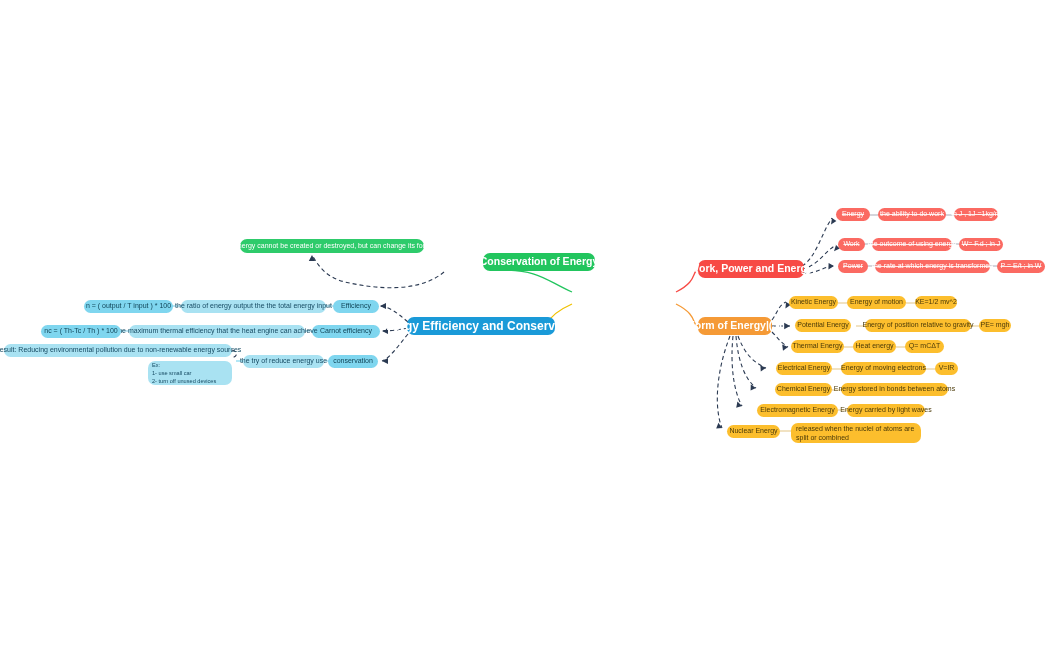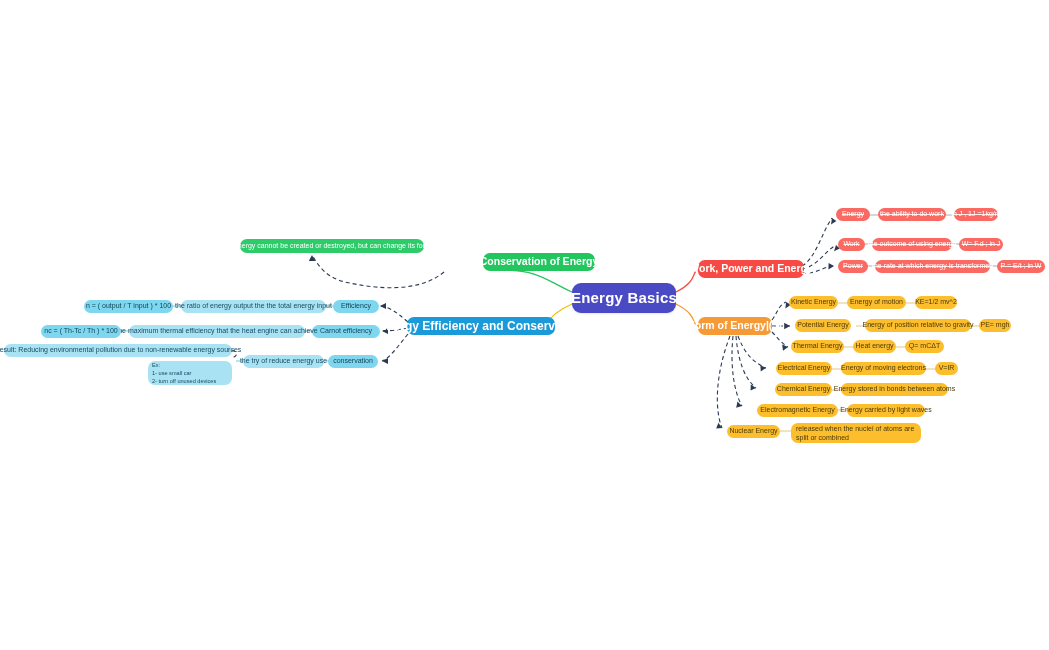--- a/index.html
+++ b/index.html
@@ -159,23 +159,20 @@
     <line x1="838" y1="410" x2="848" y2="410" stroke="#e8cf9a" stroke-width="1.2"></line>
     <line x1="780" y1="431" x2="792" y2="431" stroke="#e8cf9a" stroke-width="1.2"></line>
 
     <line x1="172" y1="306" x2="182" y2="306" stroke="#8fd3e8" stroke-width="1.2"></line>
     <line x1="325" y1="306" x2="334" y2="306" stroke="#8fd3e8" stroke-width="1.2"></line>
     <line x1="120" y1="331" x2="130" y2="331" stroke="#8fd3e8" stroke-width="1.2"></line>
     <line x1="303" y1="331" x2="313" y2="331" stroke="#8fd3e8" stroke-width="1.2"></line>
     <line x1="325" y1="361" x2="334" y2="361" stroke="#8fd3e8" stroke-width="1.2"></line>
   </svg>
 
-  <div class="node root" style="left:572px; top:283px; width:104px; height:30px;">
-    <span>Energy Basics</span>
-  </div>
 
   <div class="node b-red" style="left:698px; top:260px; width:106px; height:18px;">
     <span>Work, Power and Energy</span>
   </div>
 
   <div class="node n-red" style="left:836px; top:208px; width:34px; height:13px;">
     <span>Energy</span>
   </div>
   <div class="node n-red" style="left:878px; top:208px; width:68px; height:13px;">
     <span>the ability to do work</span>

